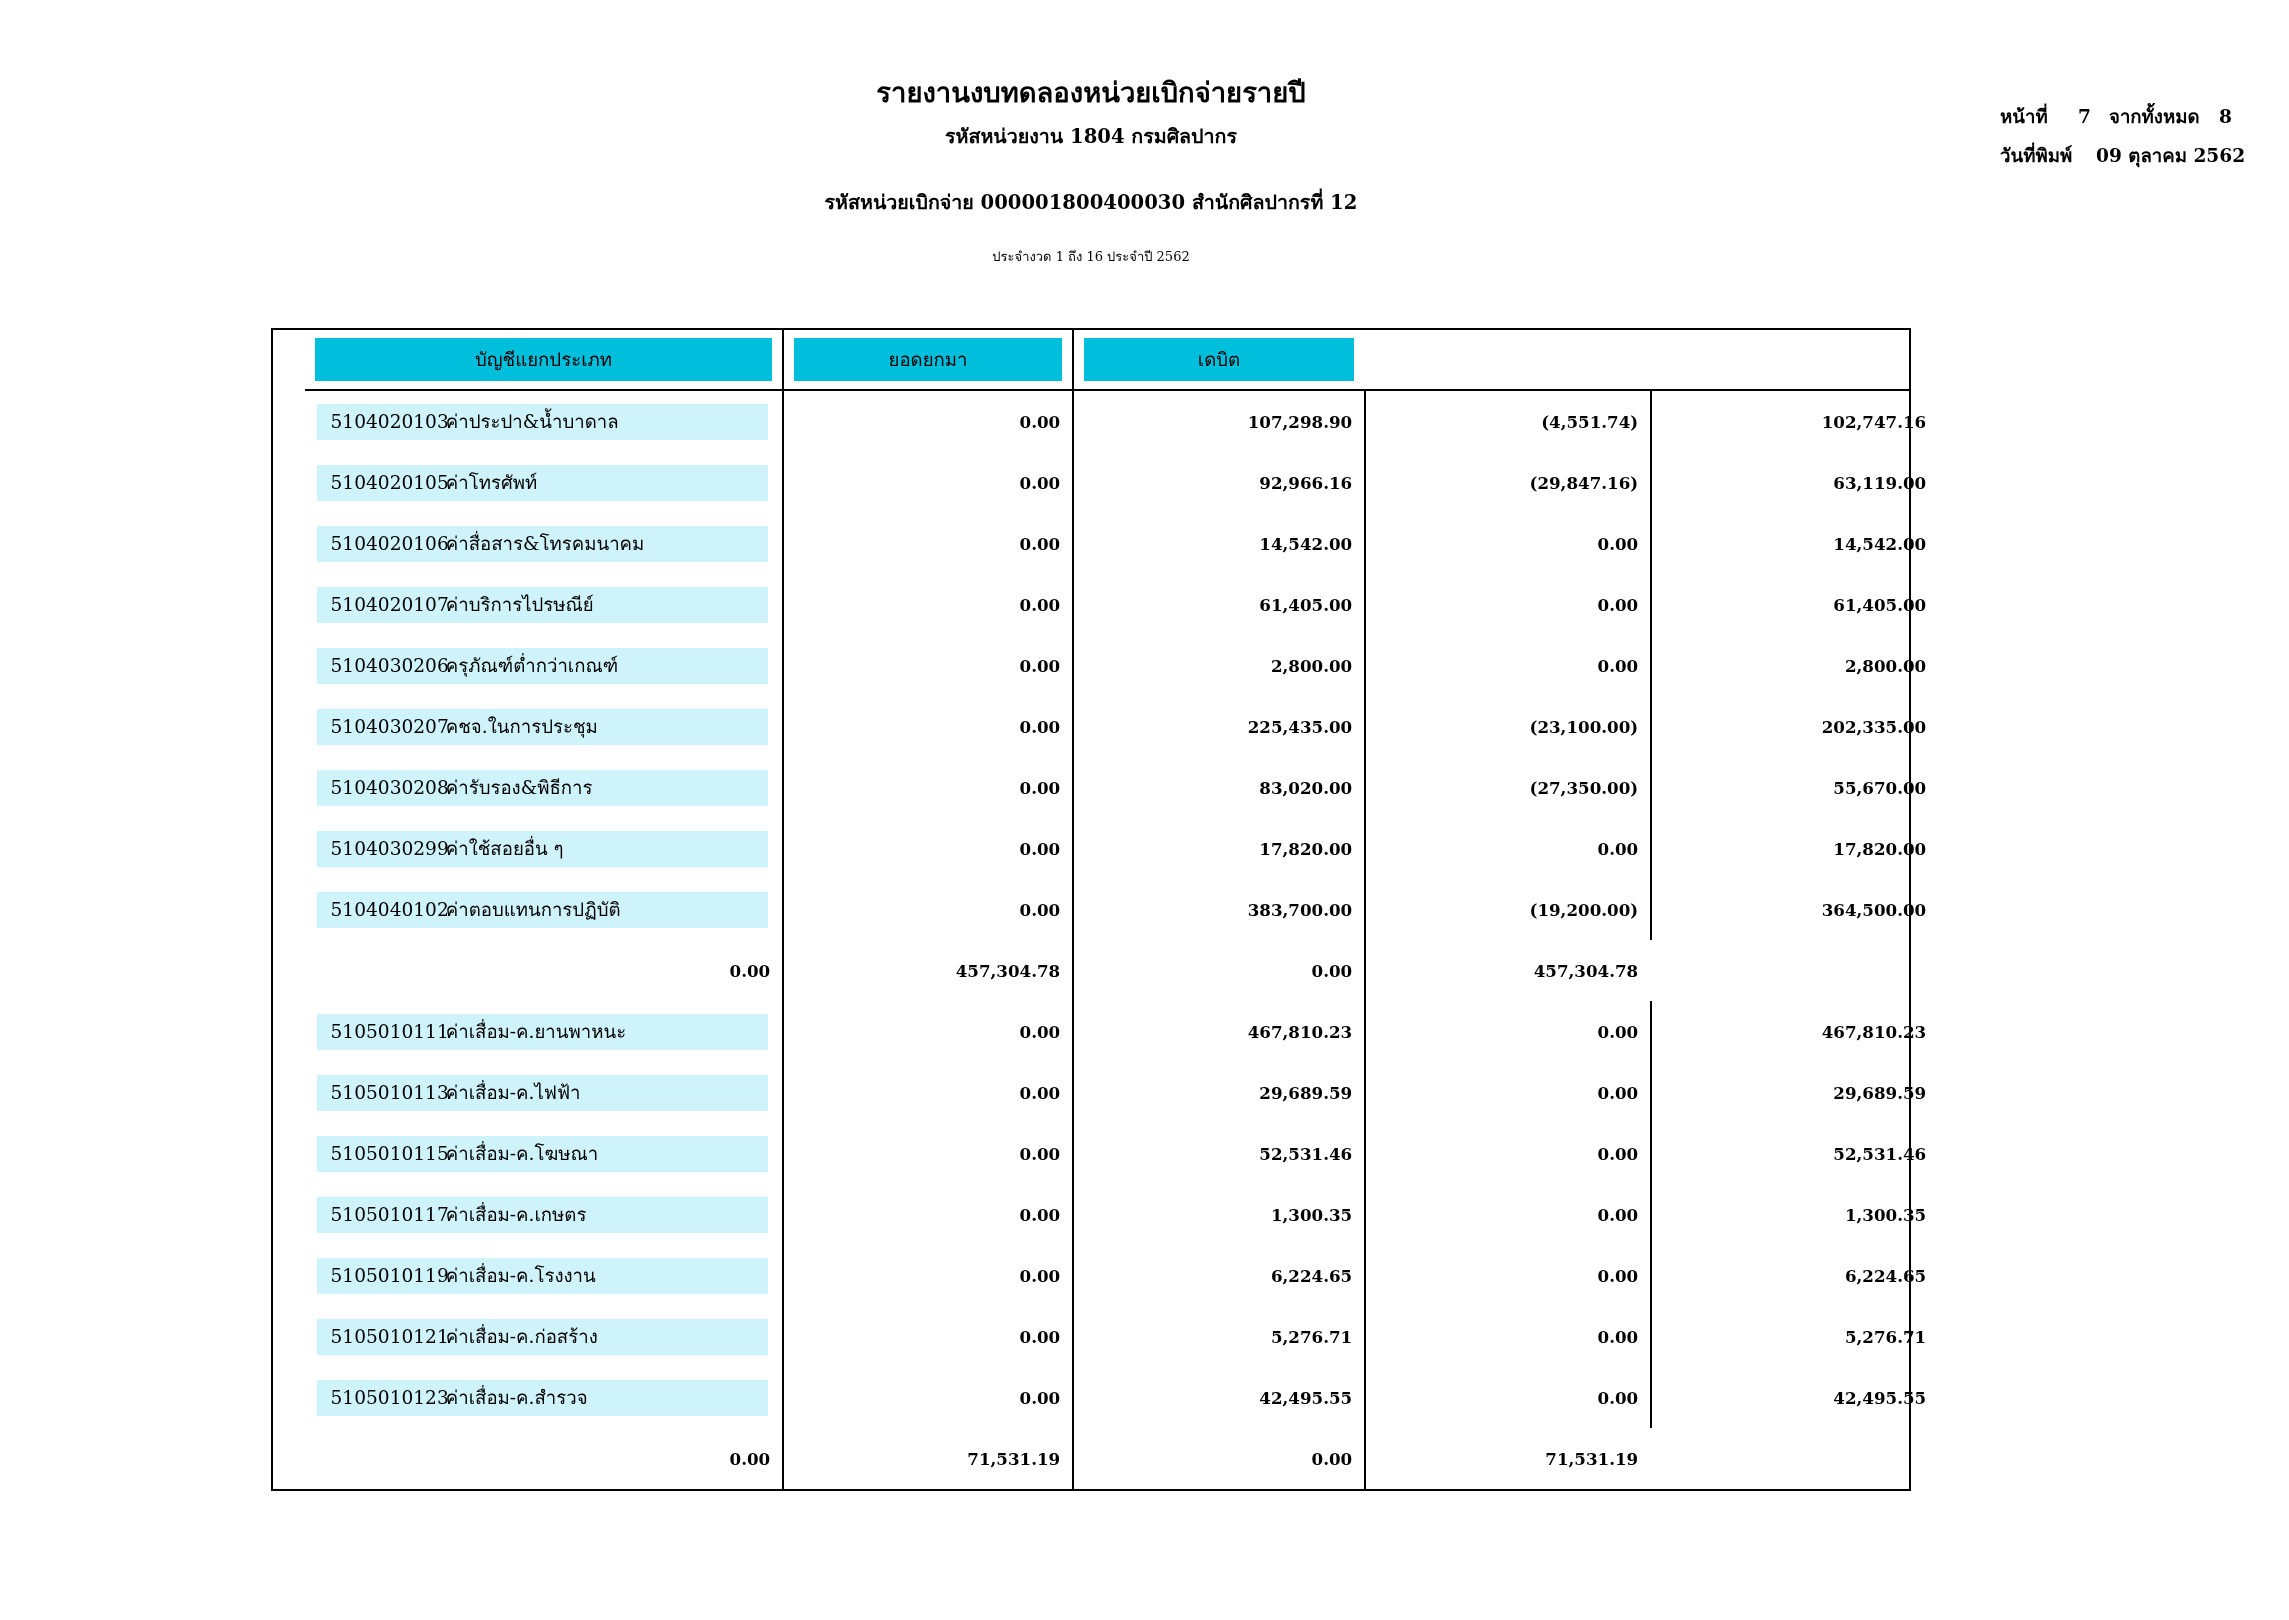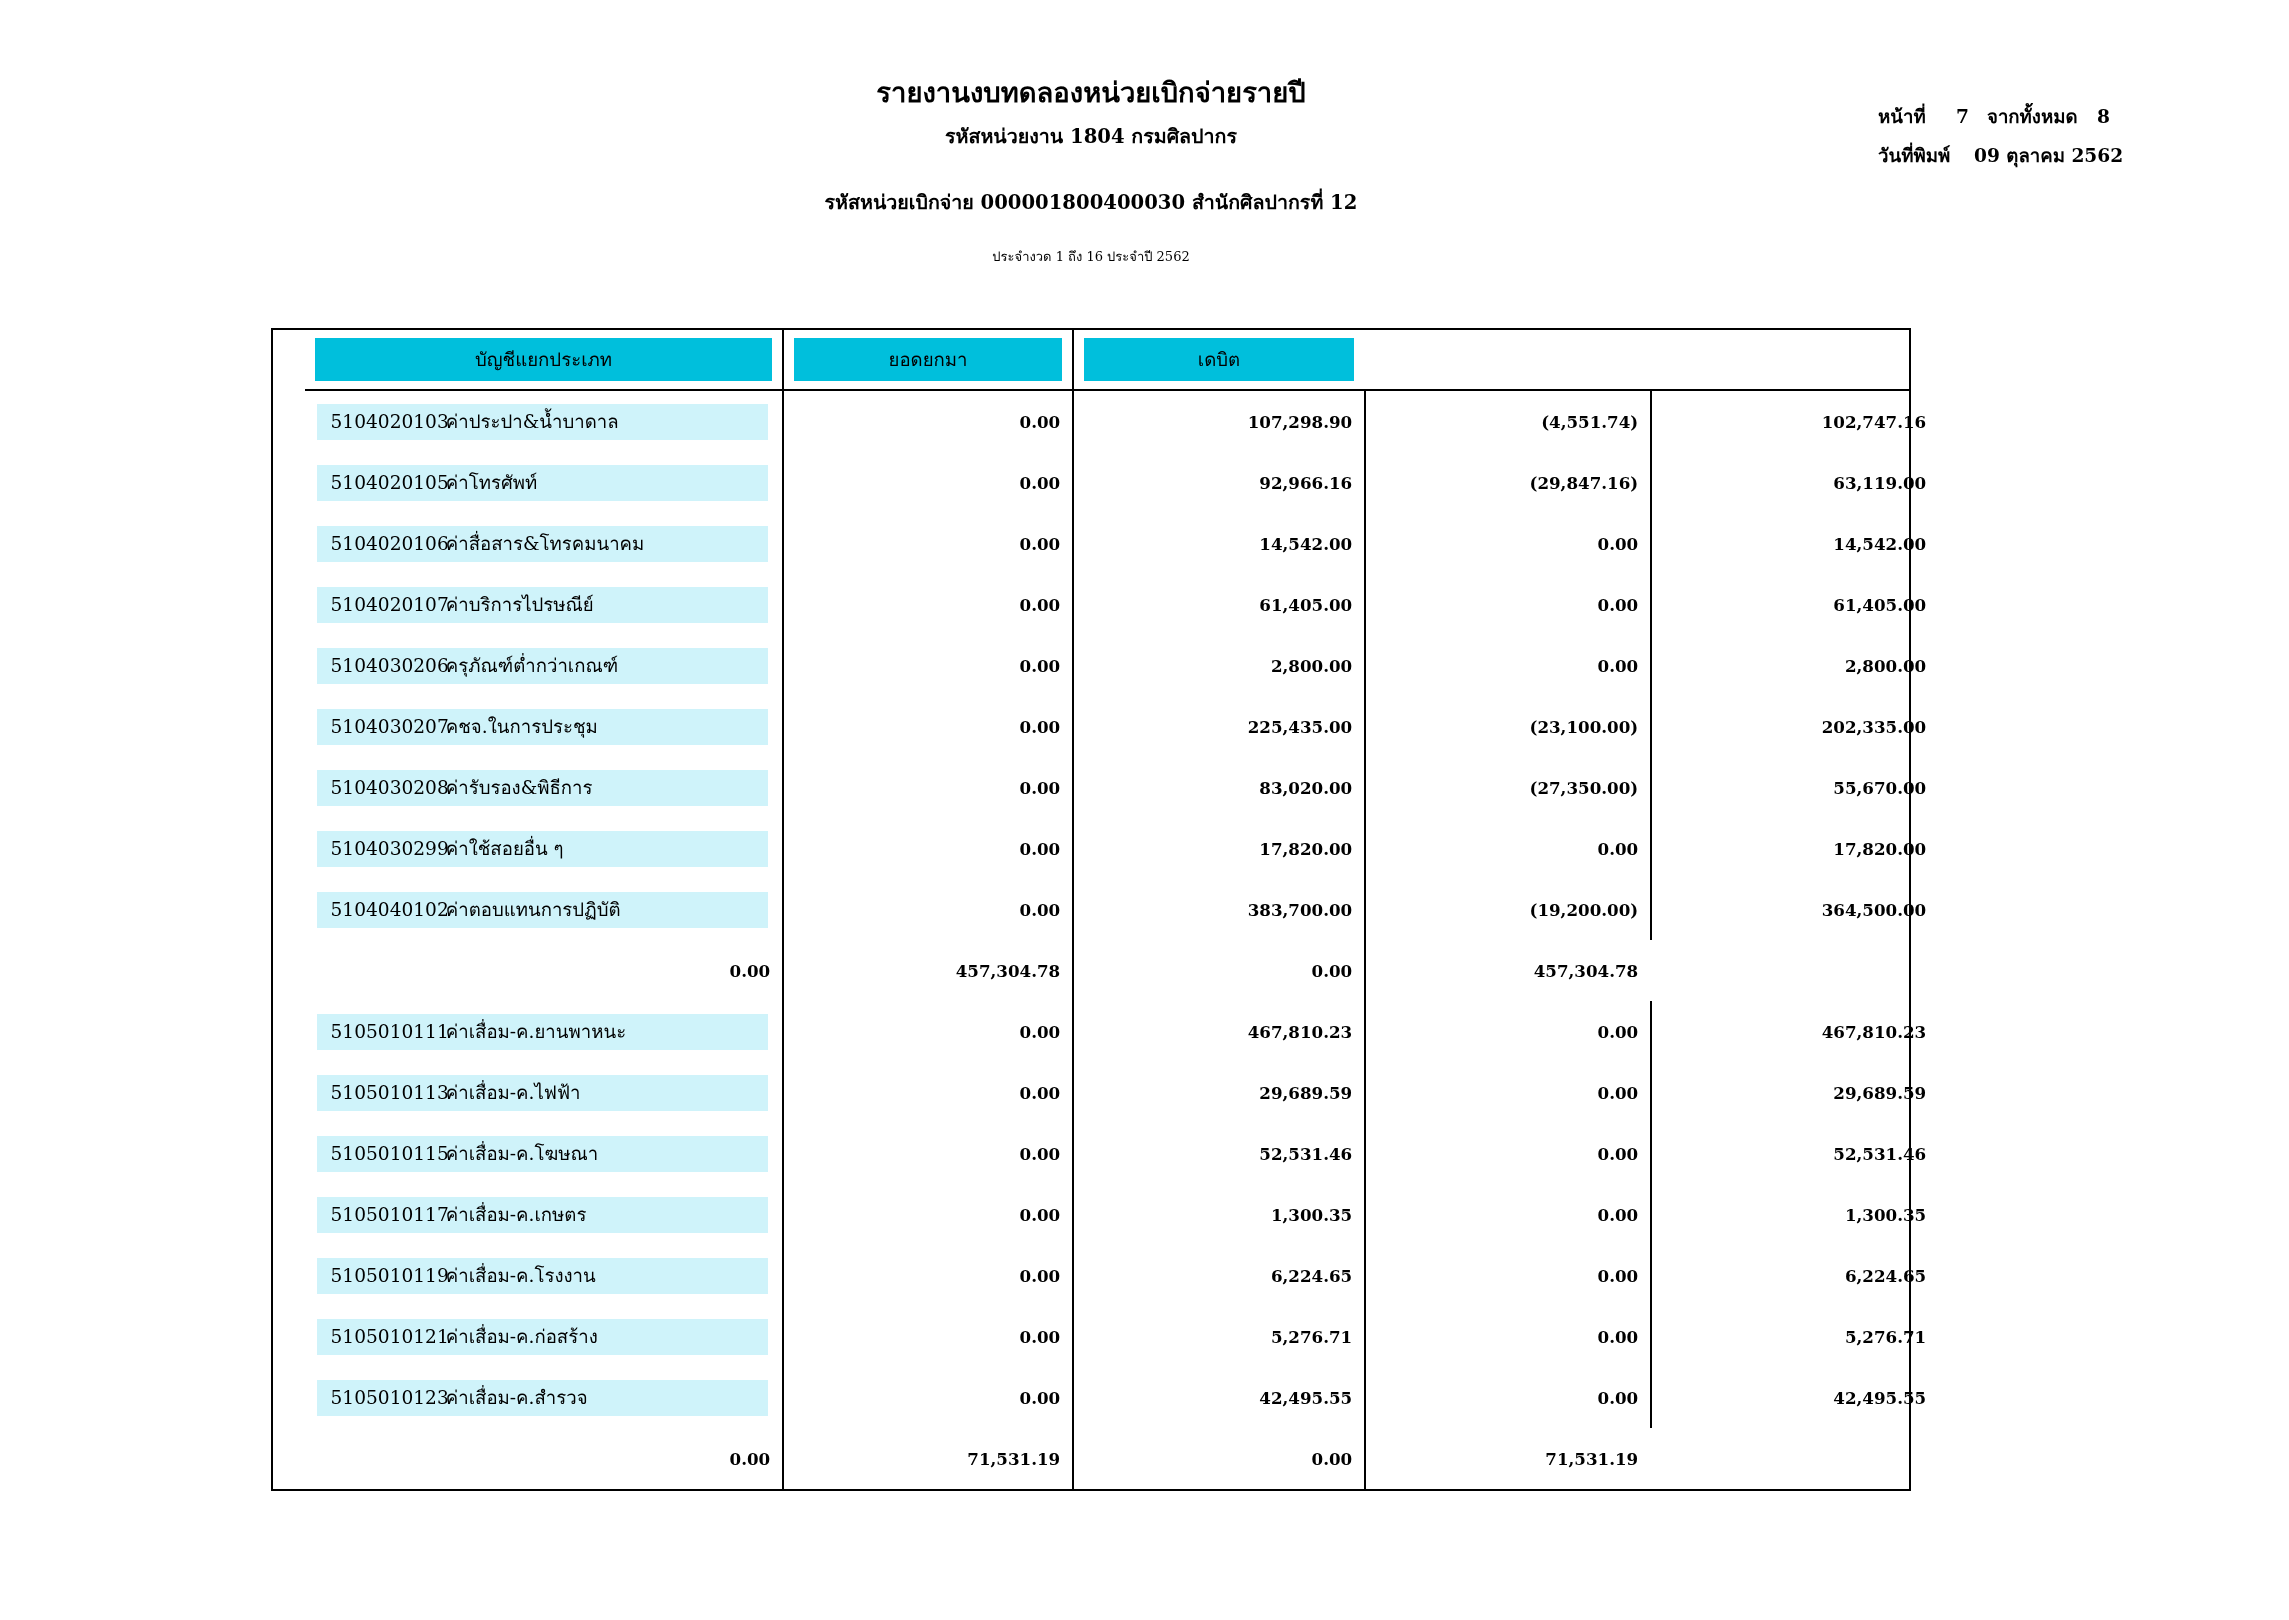--- a/index.html
+++ b/index.html
@@ -19,21 +19,21 @@
   }
 
   
   .titles{position:absolute;left:271px;top:0;width:1640px;text-align:center;}
   .t1{position:absolute;left:0;right:0;top:71px;font-size:27.4px;font-weight:bold;}
   .t2{position:absolute;left:0;right:0;top:120px;font-size:19.6px;font-weight:bold;}
   .t3{position:absolute;left:0;right:0;top:186px;font-size:19.6px;font-weight:bold;}
   .t4{position:absolute;left:0;right:0;top:235px;font-size:13px;font-weight:normal;margin-top:11px;}
 
   
-  .pageinfo{position:absolute;left:1878px;top:102px;font-size:18.6px;font-weight:bold;}
+  .pageinfo{position:absolute;left:2000px;top:102px;font-size:18.6px;font-weight:bold;}
   .pi-row{display:flex;align-items:baseline;height:39px;}
   .pi-l1{width:78px;}
   .pi-v1{width:31px;}
   .pi-l2{width:110px;}
   .pi-l3{width:96px;}
 
   
   .table{
     position:absolute;left:271px;top:328px;width:1640px;
     border:2.9px solid var(--border);

